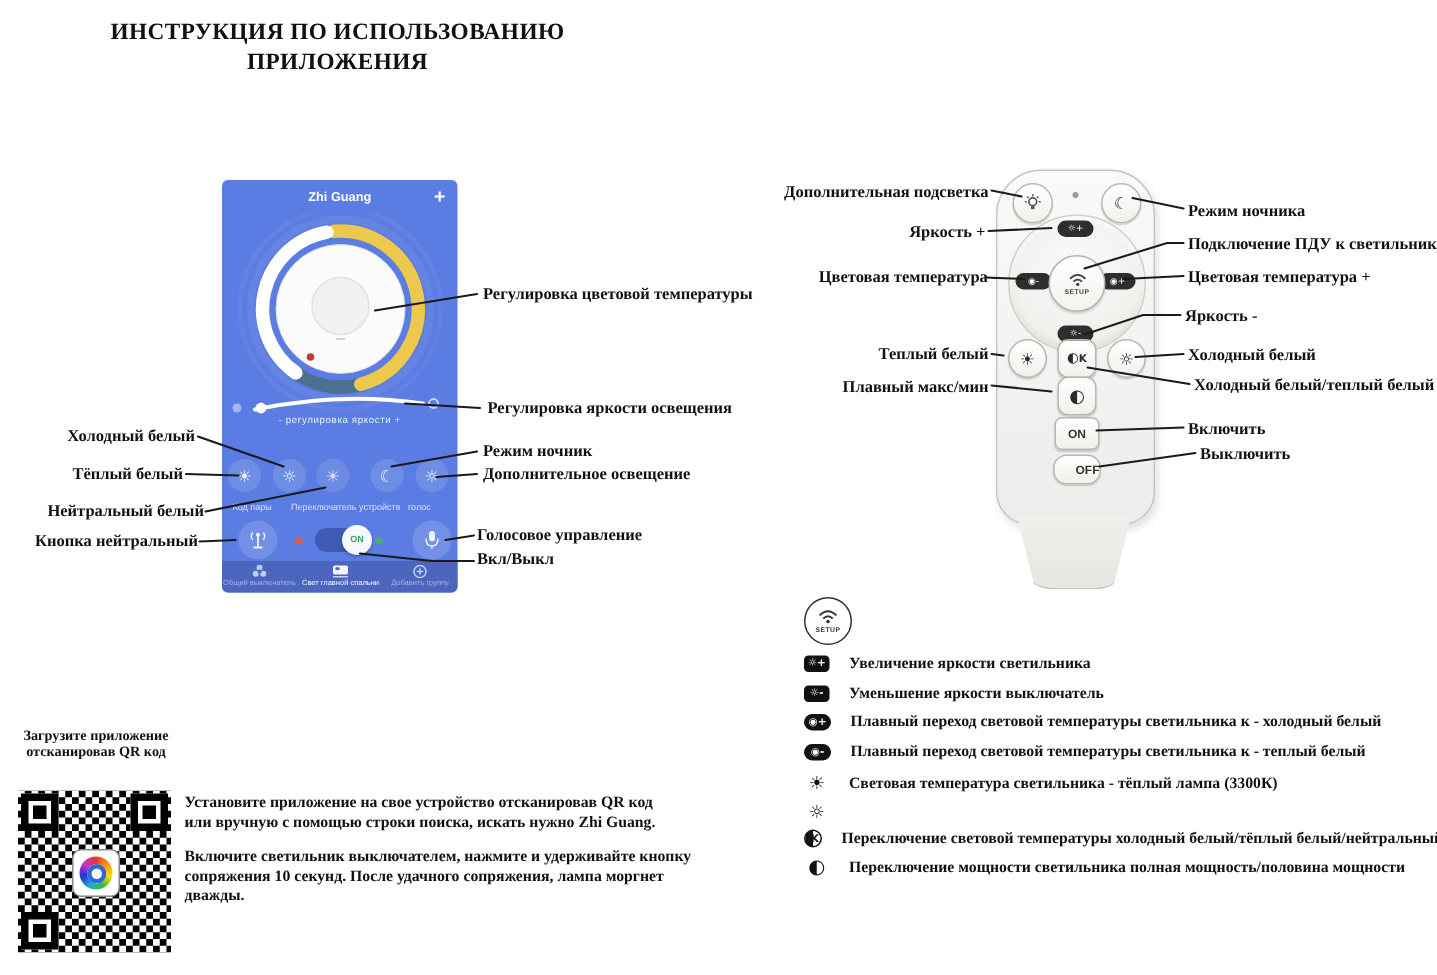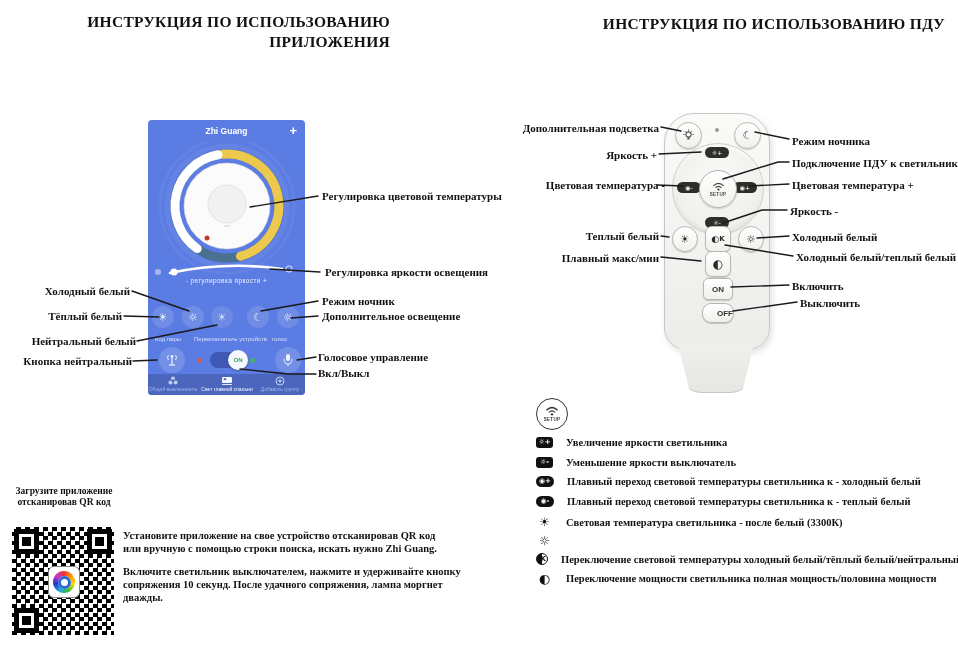--- a/index.html
+++ b/index.html
@@ -1,18 +1,18 @@
 <!DOCTYPE html>
 <html><head>
 <meta charset="utf-8">
 <style>
   html,body{margin:0;padding:0;}
   .page{position:relative;width:958px;height:650px;background:#ffffff;overflow:hidden;
         font-family:"Liberation Serif","DejaVu Serif",serif;color:#111;}
-  .title{position:absolute;font-weight:bold;font-size:15.5px;line-height:20px;text-align:right;letter-spacing:.3px;}
+  .title{position:absolute;font-weight:bold;font-size:15.5px;line-height:20px;text-align:center;letter-spacing:.3px;}
   .callout{position:absolute;font-weight:bold;font-size:11px;line-height:13px;white-space:nowrap;}
   .callout.ra{text-align:center;}
   .lines{position:absolute;left:0;top:0;pointer-events:none;}
   
   .phone{position:absolute;left:148px;top:120px;width:157px;height:275px;background:#5b7ce2;border-radius:4px;
          font-family:"Liberation Sans","DejaVu Sans",sans-serif;}
   .phone-header{position:absolute;left:0;top:0;width:100%;height:20px;text-align:center;
                 color:#fff;font-size:8.5px;font-weight:bold;line-height:22px;}
   .phone-plus{position:absolute;right:8px;top:1px;color:#fff;font-size:13px;font-weight:bold;line-height:20px;}
   .dial-svg{position:absolute;left:0;top:22px;}
@@ -85,21 +85,20 @@
 </style>
 </head>
 <body>
 
 <div class="page">
 
   <div class="title" style="left:60px;top:12px;width:330px;">
     <div>ИНСТРУКЦИЯ ПО ИСПОЛЬЗОВАНИЮ</div>
     <div>ПРИЛОЖЕНИЯ</div>
   </div>
-  <div class="title" style="left:520px;top:14px;width:425px;">ИНСТРУКЦИЯ ПО ИСПОЛЬЗОВАНИЮ ПДУ</div>
 
   <div class="phone">
     <div class="phone-header">Zhi Guang</div>
     <div class="phone-plus">+</div>
 
     <svg class="dial-svg" width="157" height="140">
       <circle cx="79" cy="64" r="60" fill="none" stroke="rgba(255,255,255,0.06)" stroke-width="5"></circle>
       <circle cx="79" cy="64" r="67" fill="none" stroke="rgba(255,255,255,0.05)" stroke-width="3"></circle>
       <circle cx="79" cy="64" r="52" fill="none" stroke="#4a7192" stroke-width="9"></circle>
       <path d="M74.5,12.2 A52,52 0 0 1 92.5,114.2" fill="none" stroke="#ecc84d" stroke-width="9" stroke-linecap="round"></path>
@@ -322,21 +321,21 @@
   <div class="leg-row" style="top:476px;">
     <span class="lic lic-pill">◉+</span>
     <span class="leg-text">Плавный переход световой температуры светильника к - холодный белый</span>
   </div>
   <div class="leg-row" style="top:496px;">
     <span class="lic lic-pill">◉-</span>
     <span class="leg-text">Плавный переход световой температуры светильника к - теплый белый</span>
   </div>
   <div class="leg-row" style="top:515px;">
     <span class="lic lic-glyph">☀</span>
-    <span class="leg-text">Световая температура светильника - после белый (3300К)</span>
+    <span class="leg-text">Световая температура светильника - тёплый лампа (3300К)</span>
   </div>
   <div class="leg-row" style="top:534px;">
     <span class="lic lic-glyph">☼</span>
   </div>
   <div class="leg-row" style="top:553px;">
     <span class="lic lic-halfk">K</span>
     <span class="leg-text">Переключение световой температуры холодный белый/тёплый белый/нейтральный белый</span>
   </div>
   <div class="leg-row" style="top:571px;">
     <span class="lic lic-half">◐</span>

